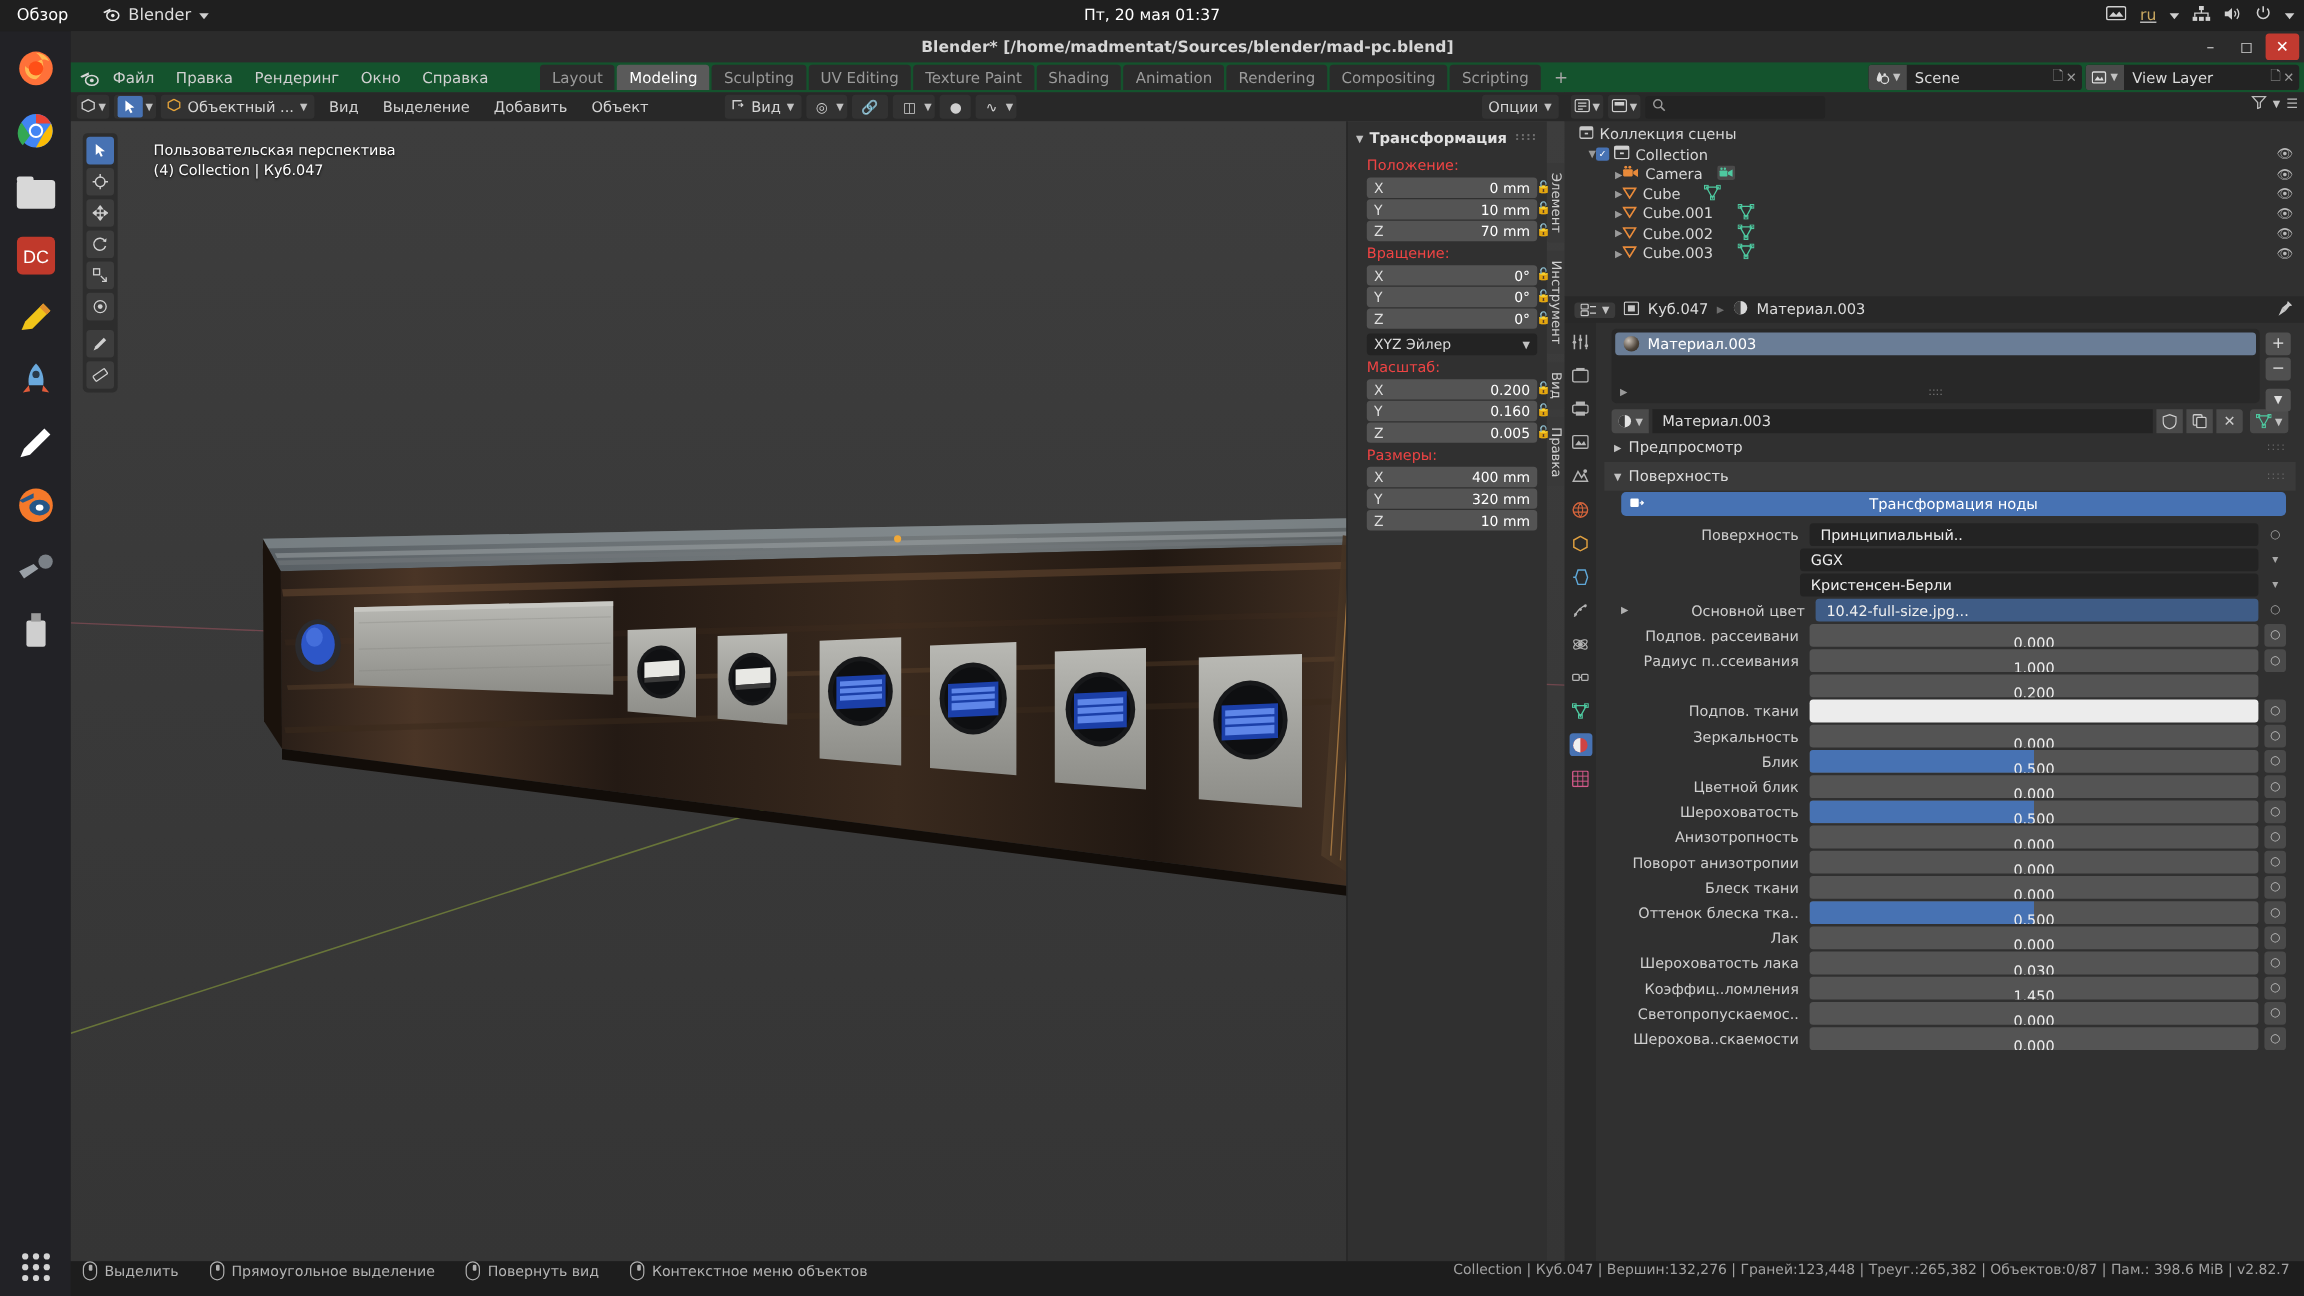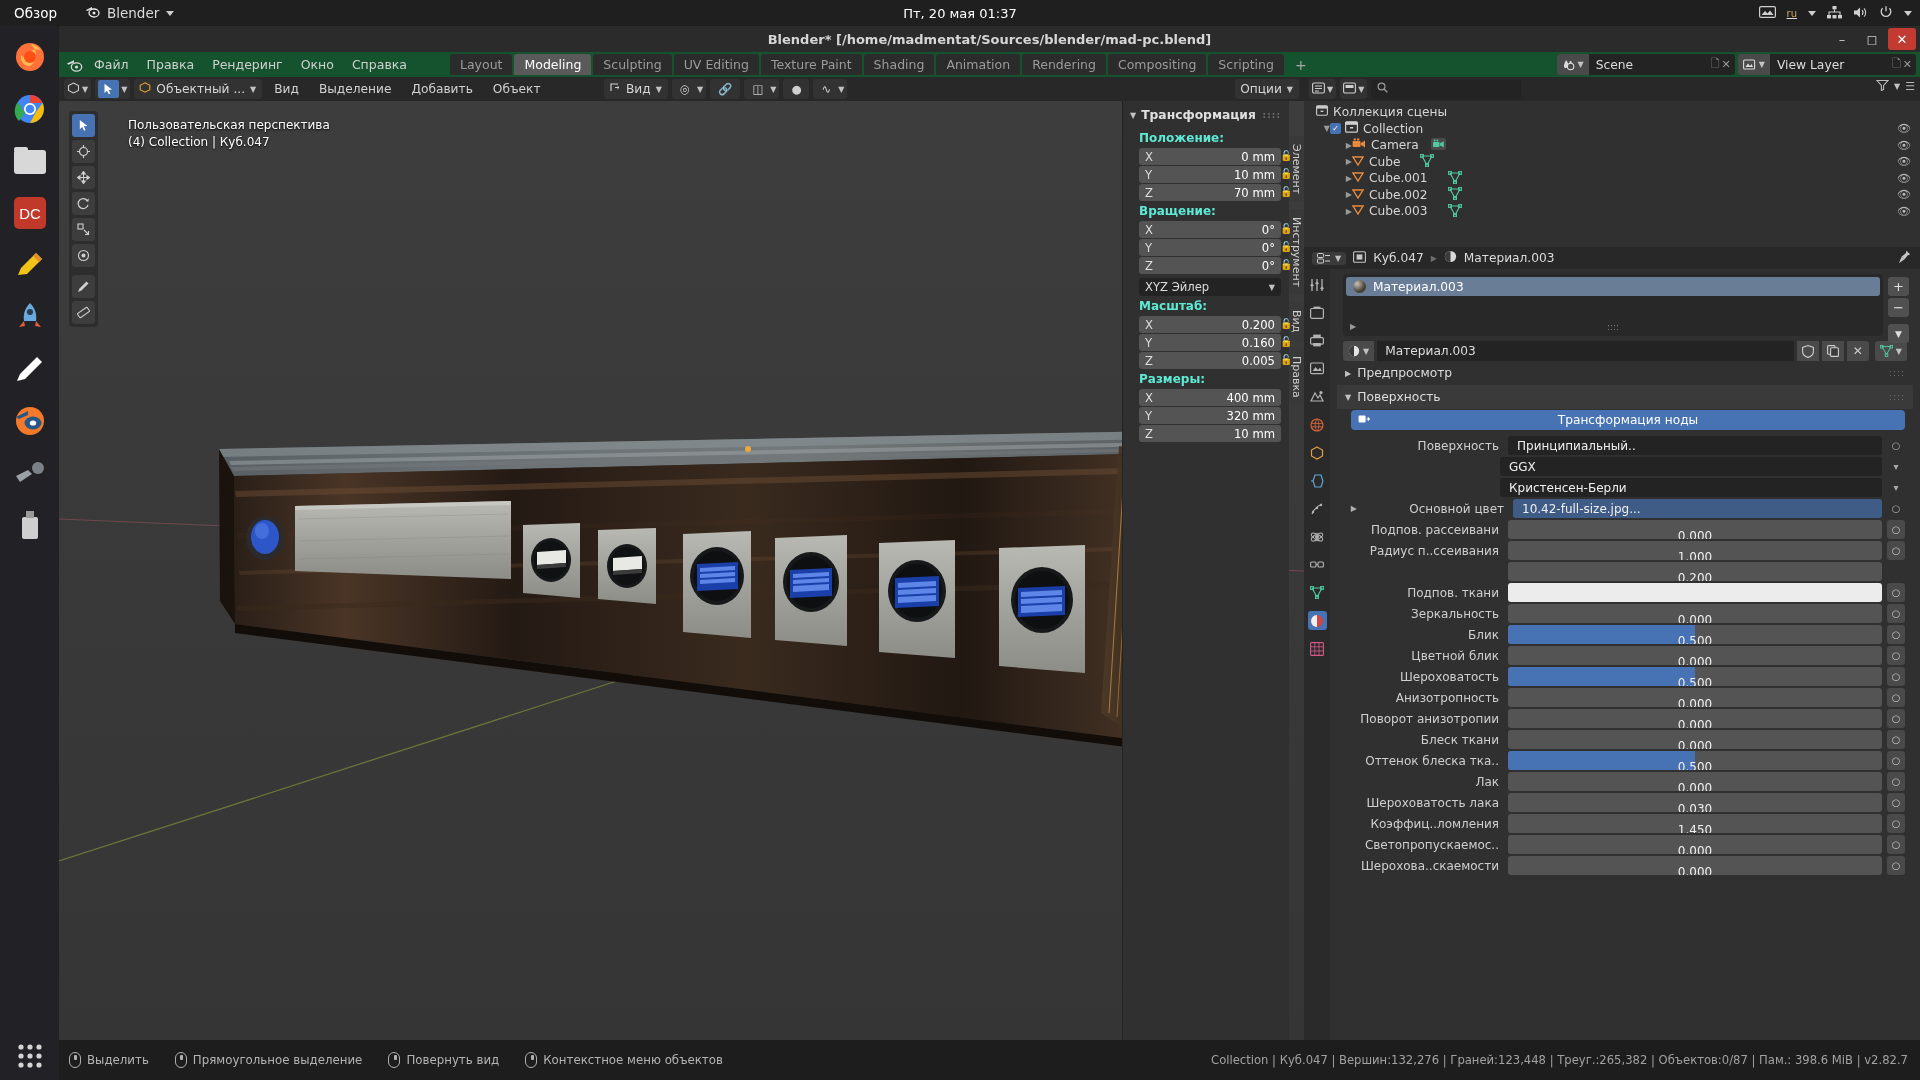--- a/index.html
+++ b/index.html
@@ -11,21 +11,21 @@
   
   #os-bar { position:absolute; left:0; top:0; width:1920px; height:26px;
     background:#1f1f1f; display:flex; align-items:center; }
   #os-bar .ob-left { display:flex; align-items:center; gap:0; }
   .ob-item { display:flex; align-items:center; gap:7px; padding:0 14px; height:26px;
     color:#dcdcdc; font-size:13.5px; }
   .ob-item.activities { color:#ffffff; }
   #os-title { position:absolute; left:50%; transform:translateX(-50%);
     color:#ffffff; font-size:13px; }
   .ob-right { position:absolute; right:8px; top:0; height:26px;
-    display:flex; align-items:center; gap:11px; color:#dcdcdc; font-size:10px;text-decoration:underline; }
+    display:flex; align-items:center; gap:11px; color:#dcdcdc; font-size:13px;text-decoration:underline; }
   .ob-right .lang { color:#c8a760; }
   .tri-down { width:0;height:0;border-left:4px solid transparent;
     border-right:4px solid transparent;border-top:5px solid #cfcfcf; display:inline-block; }
 
   
   #dock { position:absolute; left:0; top:26px; width:59px; height:1054px;
     background:#222226; display:flex; flex-direction:column; align-items:center;
     padding-top:10px; gap:10px; }
   .dock-ico { width:42px;height:42px;border-radius:10px; display:flex;
     align-items:center; justify-content:center; font-size:22px; }
@@ -108,21 +108,21 @@
   #vp-sidetabs { position:absolute; right:0; top:35px; width:15px;
     display:flex; flex-direction:column; gap:7px; align-items:center; }
   .vtab { writing-mode:vertical-rl; background:#393939; color:#cfcfcf;
     font-size:11px; padding:8px 1px; border-radius:0 0 0 3px; }
 
   
   #npanel { position:absolute; right:15px; top:0; width:167px; height:950px;
     background:#303030; border-left:1px solid #232323; padding:4px 0 0 0; }
   .np-title { display:flex; align-items:center; gap:5px; color:#e0e0e0;
     font-size:12.3px; padding:3px 6px 6px 7px; font-weight:bold; }
-  .np-sub { color:#5eead4; font-size:12px; padding:3px 0 3px 16px;font-weight:bold; }
+  .np-sub { color:#ef4444; font-size:12px; padding:3px 0 3px 16px; }
   .np-rows { padding:0 8px 0 16px; display:flex; flex-direction:column; gap:1px; }
   .np-row { display:flex; align-items:center; height:17px; background:#545454;
     border-radius:3px; padding:0 6px; font-size:11.6px; color:#e4e4e4;
     justify-content:space-between; position:relative; }
   .np-row .lbl { color:#dedede; }
   .np-row .val { color:#ffffff; }
   .np-lock { position:absolute; right:-12px; top:2px; color:#9a9a9a; font-size:10px; }
   .np-dd { margin:4px 8px 0 16px; height:18px; background:#232323; border-radius:3px;
     display:flex; align-items:center; justify-content:space-between;
     padding:0 6px; font-size:11.6px; color:#dcdcdc; }
@@ -213,22 +213,22 @@
   .prow .pfield.left { justify-content:flex-start; padding-left:9px; }
   .prow .pdot { width:18px; height:19px; background:#4a4a4a; border-radius:3px;
     display:flex; align-items:center; justify-content:center; color:#c4c4c4;
     font-size:10px; }
   .prow .pdot.flat { background:none; color:#a8a8a8; }
   .prow .carettiny { flex:0 0 10px; color:#b0b0b0; font-size:8px; text-align:right; }
   .prow .swatch { flex:1; height:19px; background:#ececec; border-radius:3px; }
   .subrow { margin-left:171px; margin-right:8px; }
 
   
-  #statusbar { position:absolute; left:0; bottom:0; width:1861px; height:40px;
-    background:#1d1d1d; display:flex; align-items:center; padding:0 10px;
+  #statusbar { position:absolute; left:0; bottom:0; width:1861px; height:29px;
+    background:#1d1d1d; display:flex; align-items:flex-start; padding:0 10px;
     font-size:11.8px; color:#b4b4b4; }
   .sb-item { display:flex; align-items:center; gap:6px; margin-right:26px; }
   .mouse-ico { width:12px;height:16px;border:1.4px solid #b0b0b0;border-radius:6px;
     position:relative; display:inline-block; }
   .mouse-ico::after { content:""; position:absolute; left:4.3px; top:1.5px;
     width:3px;height:5px;background:#b0b0b0;border-radius:1px; }
   .mouse-ico.mid::after { background:#b0b0b0; }
   #sb-right { position:absolute; right:12px; color:#a2a2a2; font-size:11.6px; }
 </style>
 </head>

